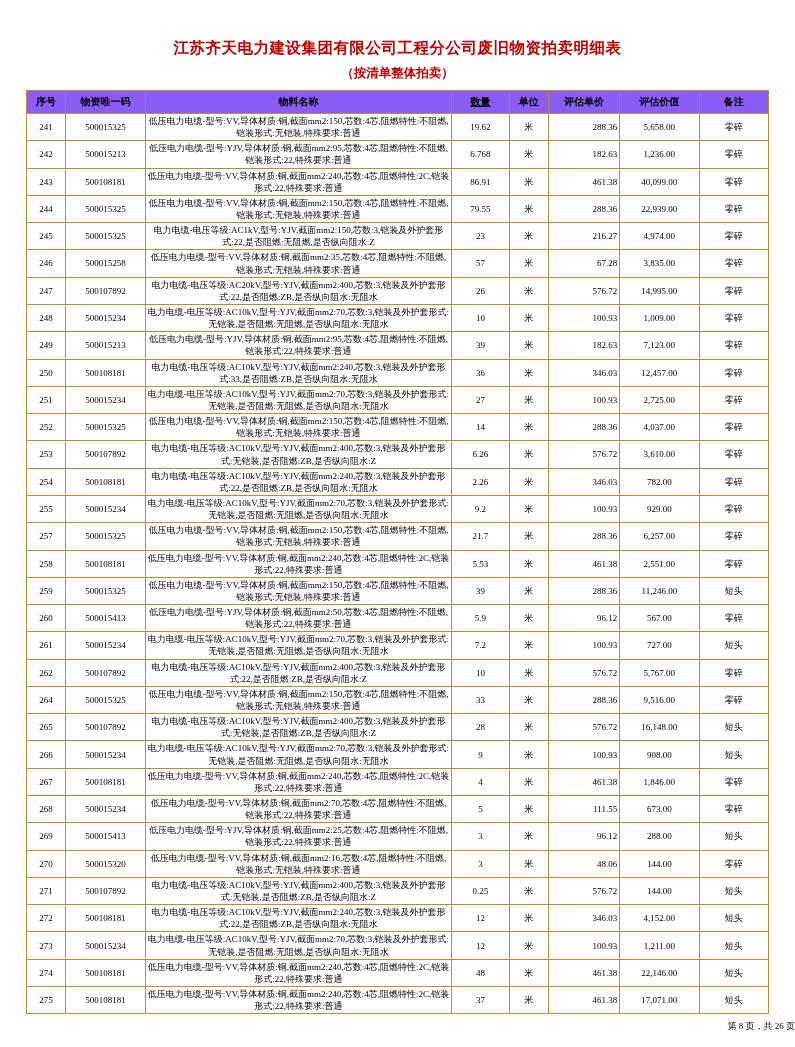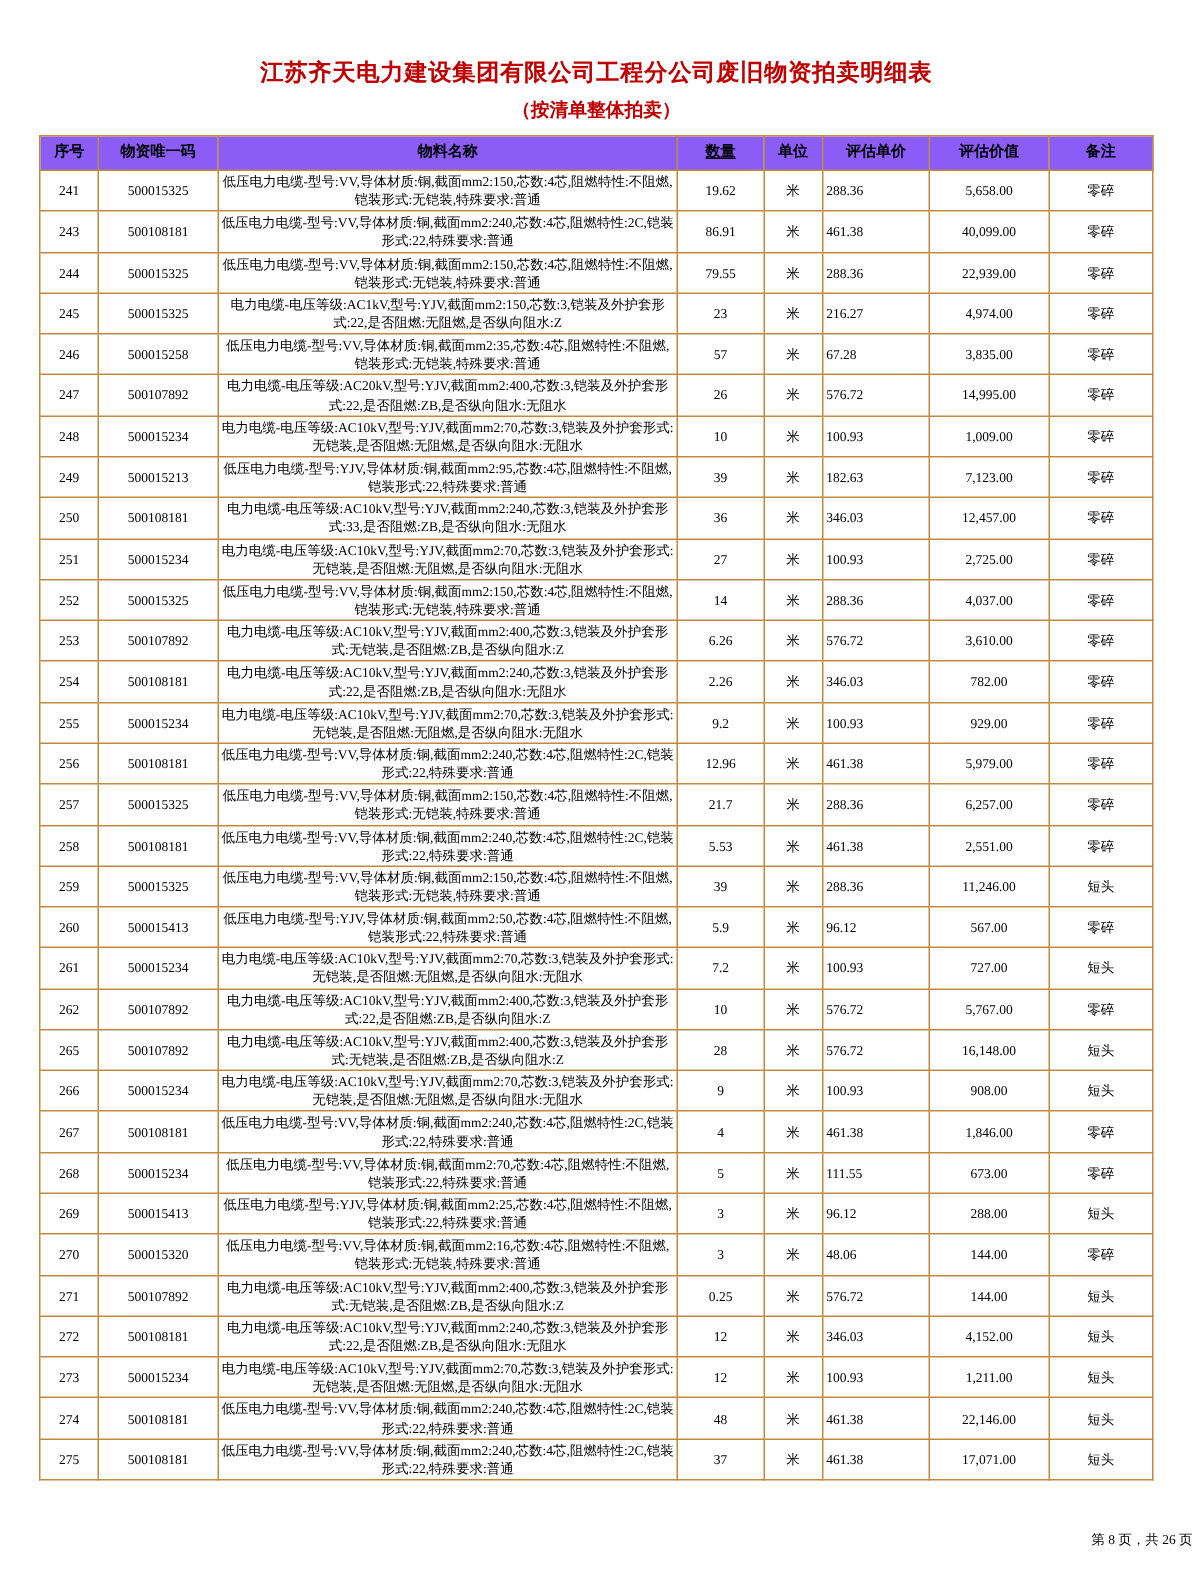--- a/index.html
+++ b/index.html
@@ -56,21 +56,21 @@
     font-weight: bold;
     font-size: 10px;
     height: 20px;
     color: #000;
   }
   td.c-seq { text-align: center; width: 34px; }
   td.c-code { text-align: center; width: 74px; }
   td.c-name { text-align: center; width: 300px; padding: 2px 4px; }
   td.c-qty { text-align: center; width: 52px; }
   td.c-unit { text-align: center; width: 34px; }
-  td.c-price { text-align: left; width: 66px; }
+  td.c-price { text-align: right; width: 66px; }
   td.c-value { text-align: center; width: 74px; }
   td.c-note { text-align: center; width: 64px; }
   .footer {
     position: absolute;
     bottom: 14px;
     left: 0;
     width: 795px;
     text-align: right;
     font-size: 9px;
     color: #000;
@@ -102,20 +102,30 @@
           <td class="c-seq">241</td>
           <td class="c-code">500015325</td>
           <td class="c-name">低压电力电缆-型号:VV,导体材质:铜,截面mm2:150,芯数:4芯,阻燃特性:不阻燃,铠装形式:无铠装,特殊要求:普通</td>
           <td class="c-qty">19.62</td>
           <td class="c-unit">米</td>
           <td class="c-price">288.36</td>
           <td class="c-value">5,658.00</td>
           <td class="c-note">零碎</td>
         </tr>
         <tr>
+          <td class="c-seq">242</td>
+          <td class="c-code">500015213</td>
+          <td class="c-name">低压电力电缆-型号:YJV,导体材质:铜,截面mm2:95,芯数:4芯,阻燃特性:不阻燃,铠装形式:22,特殊要求:普通</td>
+          <td class="c-qty">6.768</td>
+          <td class="c-unit">米</td>
+          <td class="c-price">182.63</td>
+          <td class="c-value">1,236.00</td>
+          <td class="c-note">零碎</td>
+        </tr>
+        <tr>
           <td class="c-seq">243</td>
           <td class="c-code">500108181</td>
           <td class="c-name">低压电力电缆-型号:VV,导体材质:铜,截面mm2:240,芯数:4芯,阻燃特性:2C,铠装形式:22,特殊要求:普通</td>
           <td class="c-qty">86.91</td>
           <td class="c-unit">米</td>
           <td class="c-price">461.38</td>
           <td class="c-value">40,099.00</td>
           <td class="c-note">零碎</td>
         </tr>
         <tr>
@@ -232,30 +242,20 @@
           <td class="c-seq">255</td>
           <td class="c-code">500015234</td>
           <td class="c-name">电力电缆-电压等级:AC10kV,型号:YJV,截面mm2:70,芯数:3,铠装及外护套形式:无铠装,是否阻燃:无阻燃,是否纵向阻水:无阻水</td>
           <td class="c-qty">9.2</td>
           <td class="c-unit">米</td>
           <td class="c-price">100.93</td>
           <td class="c-value">929.00</td>
           <td class="c-note">零碎</td>
         </tr>
         <tr>
-          <td class="c-seq">256</td>
-          <td class="c-code">500108181</td>
-          <td class="c-name">低压电力电缆-型号:VV,导体材质:铜,截面mm2:240,芯数:4芯,阻燃特性:2C,铠装形式:22,特殊要求:普通</td>
-          <td class="c-qty">12.96</td>
-          <td class="c-unit">米</td>
-          <td class="c-price">461.38</td>
-          <td class="c-value">5,979.00</td>
-          <td class="c-note">零碎</td>
-        </tr>
-        <tr>
           <td class="c-seq">257</td>
           <td class="c-code">500015325</td>
           <td class="c-name">低压电力电缆-型号:VV,导体材质:铜,截面mm2:150,芯数:4芯,阻燃特性:不阻燃,铠装形式:无铠装,特殊要求:普通</td>
           <td class="c-qty">21.7</td>
           <td class="c-unit">米</td>
           <td class="c-price">288.36</td>
           <td class="c-value">6,257.00</td>
           <td class="c-note">零碎</td>
         </tr>
         <tr>
@@ -299,20 +299,30 @@
           <td class="c-note">短头</td>
         </tr>
         <tr>
           <td class="c-seq">262</td>
           <td class="c-code">500107892</td>
           <td class="c-name">电力电缆-电压等级:AC10kV,型号:YJV,截面mm2:400,芯数:3,铠装及外护套形式:22,是否阻燃:ZB,是否纵向阻水:Z</td>
           <td class="c-qty">10</td>
           <td class="c-unit">米</td>
           <td class="c-price">576.72</td>
           <td class="c-value">5,767.00</td>
+          <td class="c-note">零碎</td>
+        </tr>
+        <tr>
+          <td class="c-seq">264</td>
+          <td class="c-code">500015325</td>
+          <td class="c-name">低压电力电缆-型号:VV,导体材质:铜,截面mm2:150,芯数:4芯,阻燃特性:不阻燃,铠装形式:无铠装,特殊要求:普通</td>
+          <td class="c-qty">33</td>
+          <td class="c-unit">米</td>
+          <td class="c-price">288.36</td>
+          <td class="c-value">9,516.00</td>
           <td class="c-note">零碎</td>
         </tr>
         <tr>
           <td class="c-seq">265</td>
           <td class="c-code">500107892</td>
           <td class="c-name">电力电缆-电压等级:AC10kV,型号:YJV,截面mm2:400,芯数:3,铠装及外护套形式:无铠装,是否阻燃:ZB,是否纵向阻水:Z</td>
           <td class="c-qty">28</td>
           <td class="c-unit">米</td>
           <td class="c-price">576.72</td>
           <td class="c-value">16,148.00</td>

